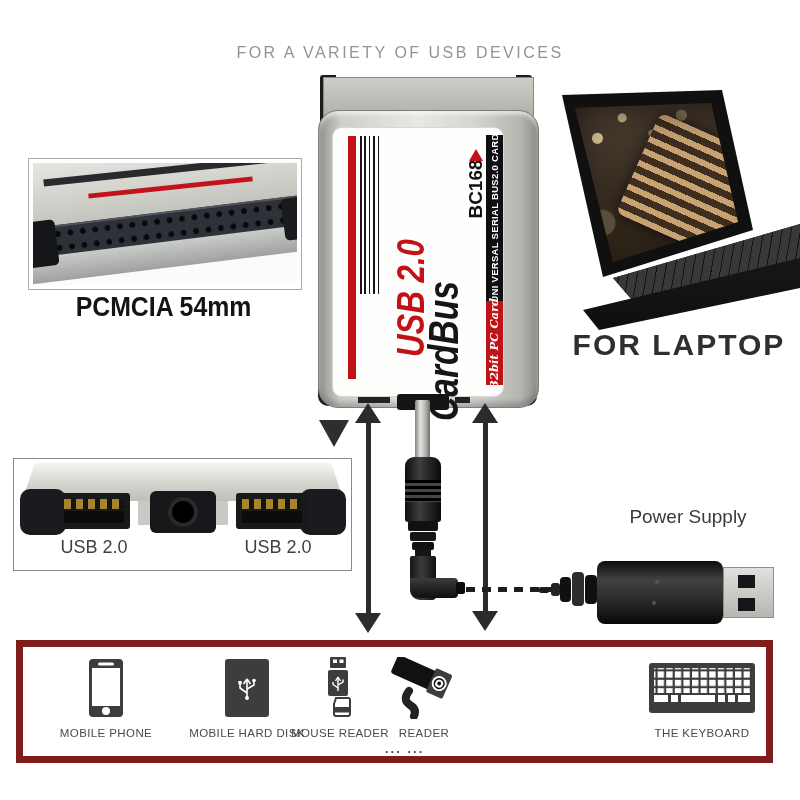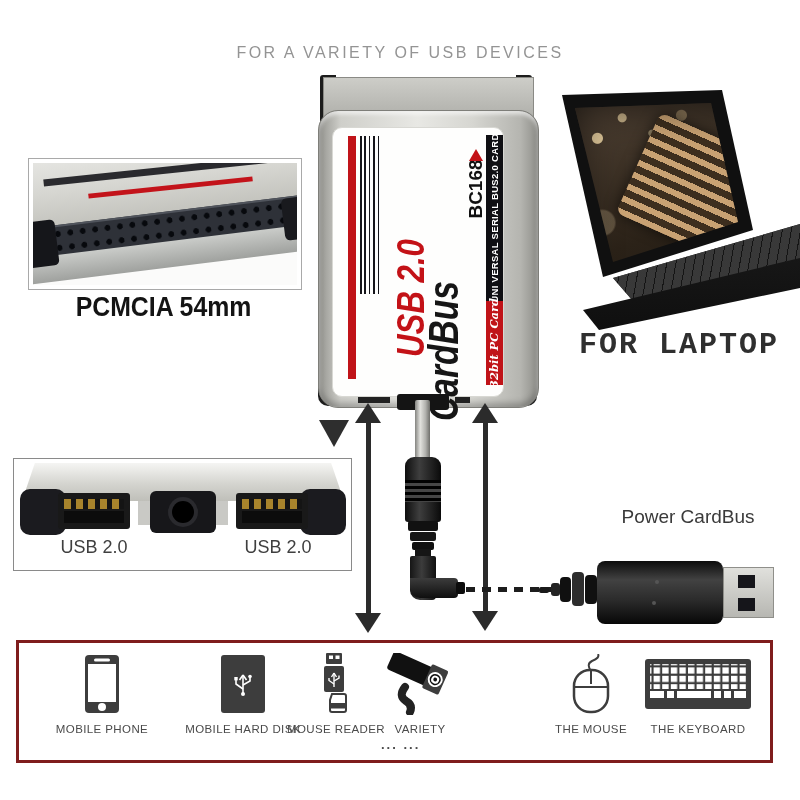--- a/index.html
+++ b/index.html
@@ -57,21 +57,21 @@
             clip-path:polygon(37px 196px,247px 138px,247px 228px,50px 240px);
             background:linear-gradient(105deg,#8f8f8d,#dedednobr 40%,#d8d8d6 45%,#b0b0ad);}
   .lap-keys{position:absolute;left:0;top:0;width:247px;height:256px;
             clip-path:polygon(60px 196px,247px 142px,247px 196px,86px 226px);
             background:
               repeating-linear-gradient(100deg,rgba(60,60,60,.9) 0 8px,rgba(20,20,20,.95) 8px 9px),
               #181818;}
   .lap-front{position:absolute;left:0;top:0;width:247px;height:256px;
              clip-path:polygon(30px 228px,247px 176px,247px 206px,46px 248px);
              background:linear-gradient(180deg,#2a2a2a,#0e0e0e);}
-  .lap-caption{left:558px;top:328px;width:242px;text-align:center;font-family:Liberation Mono, monospace;
+  .lap-caption{left:558px;top:328px;width:242px;text-align:center;font-family:Liberation Sans, sans-serif;
                font-weight:bold;font-size:30px;letter-spacing:2px;color:#2f2f2f;}
 
   
   .card-conn{left:323px;top:77px;width:209px;height:52px;
              background:linear-gradient(180deg,#cdcdc8,#a6a6a1);border:1px solid #8a8a85;border-bottom:none;}
   .card-capL{left:320px;top:75px;width:16px;height:53px;background:#1c1c1c;border-radius:3px 0 0 2px;}
   .card-capR{left:516px;top:75px;width:16px;height:53px;background:#1c1c1c;border-radius:0 3px 2px 0;}
   .card-blkBL{left:318px;top:352px;width:15px;height:54px;background:#1d1d1d;border-radius:0 0 0 10px;}
   .card-blkBR{left:522px;top:352px;width:15px;height:54px;background:#1d1d1d;border-radius:0 0 10px 0;}
   .card-body{left:318px;top:110px;width:219px;height:296px;border-radius:20px;border:1px solid #7e7e79;
@@ -162,21 +162,21 @@
   .pi-cav{position:absolute;left:6px;top:18px;width:60px;height:12px;background:#0c0c0c;}
   .pi-tabL{position:absolute;left:124px;top:42px;width:14px;height:24px;background:#c9c9c5;}
   .pi-tabR{position:absolute;left:200px;top:42px;width:14px;height:24px;background:#c9c9c5;}
   .pi-jack{position:absolute;left:136px;top:32px;width:66px;height:42px;background:#17171a;border-radius:6px;}
   .pi-hole{position:absolute;left:22px;top:10px;width:22px;height:22px;border-radius:50%;background:#000;
            box-shadow:0 0 0 4px #2a2a2e;}
   .pi-lab{position:absolute;top:78px;width:96px;text-align:center;font-size:18px;color:#3f3f3f;}
   .pi-labL{left:32px;} .pi-labR{left:216px;}
 
   
-  .dev-box{left:16px;top:640px;width:757px;height:123px;background:#fff;border:3px solid #7f1d1d;box-sizing:border-box;}
+  .dev-box{left:16px;top:640px;width:757px;height:123px;background:#fff;border:7px solid #7f1d1d;box-sizing:border-box;}
   .device{position:absolute;top:8px;width:130px;margin-left:-65px;text-align:center;}
   .dev-icon{height:66px;display:flex;align-items:center;justify-content:center;}
   .dev-lab{margin-top:6px;font-size:11.5px;letter-spacing:.4px;color:#4a4a4a;white-space:nowrap;}
   .dev-ellipsis{position:absolute;left:362px;top:94px;font-size:13px;font-weight:bold;letter-spacing:2px;color:#4a4a4a;}
 </style>
 </head>
 <body>
 
 <div class="canvas">
 
@@ -268,21 +268,21 @@
   <div class="abs up-f2"></div>
   <div class="abs up-f3"></div>
   <div class="abs up-f4"></div>
   <div class="abs up-body"></div>
   <div class="abs up-dot1"></div>
   <div class="abs up-dot2"></div>
   <div class="abs up-metal"></div>
   <div class="abs up-h1"></div>
   <div class="abs up-h2"></div>
   <div class="abs power-label">
-    <div>Power CardBus</div>
+    <div>Power Supply</div>
   </div>
 
   <div class="abs ports-box">
     <div class="pi-edge"></div>
     <div class="pi-capL"></div>
     <div class="pi-capR"></div>
     <div class="pi-port pi-portL">
       <div class="pi-pins"></div>
       <div class="pi-cav"></div>
     </div>
@@ -358,34 +358,24 @@
             <g transform="rotate(24 30 18)">
               <rect x="2" y="8" width="52" height="20" rx="3" fill="#111"></rect>
               <rect x="42" y="5" width="18" height="26" rx="2" fill="#3d3d3d"></rect>
               <circle cx="51" cy="18" r="7.5" fill="#fff"></circle>
               <circle cx="51" cy="18" r="4.8" fill="none" stroke="#111" stroke-width="1.6"></circle>
               <circle cx="51" cy="18" r="1.9" fill="#111"></circle>
             </g>
             <path d="M19 34 q-7 9 1 14 q7 4 4 11" stroke="#222" stroke-width="8" fill="none" stroke-linecap="round"></path>
           </svg>
       </div>
-      <div class="dev-lab">VARIETY</div>
-    </div>
-
-
-    <div class="device" style="left:572px">
-      <div class="dev-icon">
-        <svg width="42" height="60" viewBox="0 0 42 60">
-            <path d="M21 17 q-5 -7 1 -10 q8 -3 6 -7" stroke="#3d3d3d" stroke-width="2" fill="none"></path>
-            <rect x="4" y="16" width="34" height="42" rx="16" fill="#fff" stroke="#3d3d3d" stroke-width="2.5"></rect>
-            <path d="M21 16 v14 M4 33 h34" stroke="#3d3d3d" stroke-width="2"></path>
-          </svg>
-      </div>
-      <div class="dev-lab">THE MOUSE</div>
-    </div>
+      <div class="dev-lab">READER</div>
+    </div>
+
+
 
     <div class="device" style="left:679px">
       <div class="dev-icon">
         <svg width="106" height="50" viewBox="0 0 106 50">
             <defs>
               <pattern id="kbkeys" width="8.6" height="8.4" patternUnits="userSpaceOnUse">
                 <rect width="6.4" height="6.2" fill="#fff"></rect>
               </pattern>
             </defs>
             <rect width="106" height="50" rx="3" fill="#3d3d3d"></rect>

